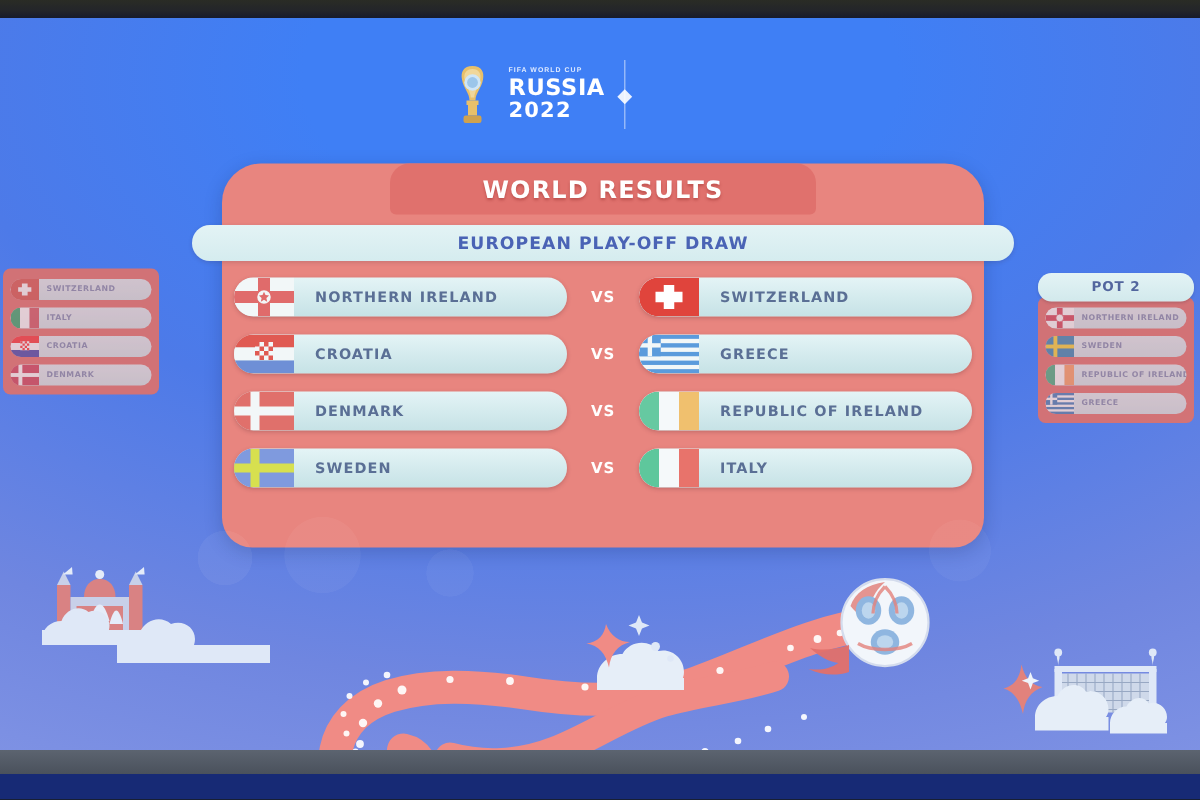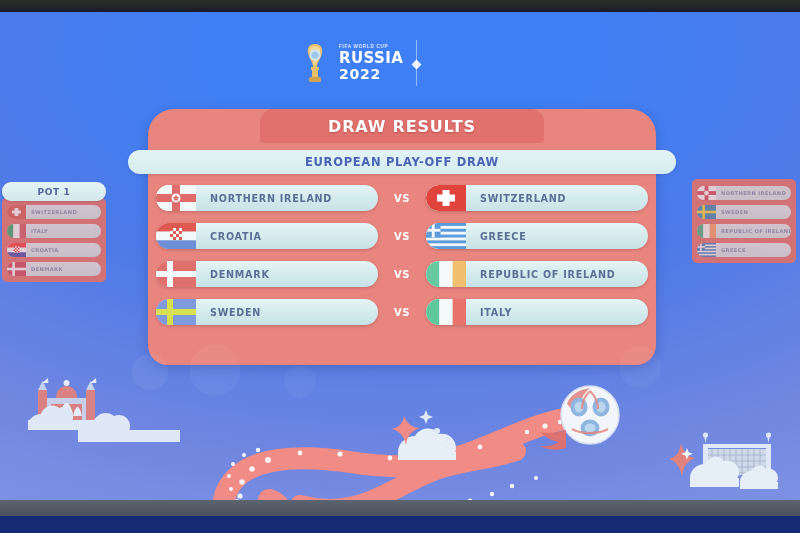--- a/index.html
+++ b/index.html
@@ -296,21 +296,20 @@
       </svg>
       <div class="wc-text">
         <div class="wc-kicker">FIFA WORLD CUP</div>
         <div class="wc-russia">RUSSIA</div>
         <div class="wc-2018">2022</div>
       </div>
       <div class="hdr-div"></div>
     </div>
 
     <div class="pot left">
-      <div class="pot-head">POT 1</div>
       <div class="pot-body">
 
         <div class="pot-row">
           <span class="pot-flag">
             <svg viewBox="0 0 19 14">
                 <rect width="19" height="14" fill="#d52b1e"></rect>
                 <rect x="7.6" y="3" width="3.8" height="8" fill="#fff"></rect>
                 <rect x="5.1" y="5.5" width="8.8" height="3" fill="#fff"></rect>
               </svg>
           </span>
@@ -358,20 +357,21 @@
                 <rect x="0" y="5.7" width="19" height="2.6" fill="#fff"></rect>
               </svg>
           </span>
           <span class="pot-name">DENMARK</span>
         </div>
 
       </div>
     </div>
 
     <div class="pot right">
+      <div class="pot-head">POT 2</div>
       <div class="pot-body">
 
         <div class="pot-row">
           <span class="pot-flag">
             <svg viewBox="0 0 19 14">
                 <rect width="19" height="14" fill="#fff"></rect>
                 <rect x="7.6" y="0" width="3.8" height="14" fill="#cf142b"></rect>
                 <rect x="0" y="5.1" width="19" height="3.8" fill="#cf142b"></rect>
                 <circle cx="9.5" cy="7" r="2.6" fill="#fff" stroke="#cf142b" stroke-width=".5"></circle>
               </svg>
@@ -417,21 +417,21 @@
                 <rect x="0" y="3.1" width="7.8" height="1.6" fill="#fff"></rect>
               </svg>
           </span>
           <span class="pot-name">GREECE</span>
         </div>
 
       </div>
     </div>
 
     <div class="panel">
-      <div class="panel-title">DRAW RESULTS</div>
+      <div class="panel-title">WORLD RESULTS</div>
       <div class="panel-sub">EUROPEAN PLAY-OFF DRAW</div>
 
       <div class="matches">
 
         <div class="match-row">
           <div class="team left">
             <span class="flag">
               <svg viewBox="0 0 40 26">
                   <rect width="40" height="26" fill="#f2f7f8"></rect>
                   <rect x="16" y="0" width="8" height="26" fill="#e06b6b"></rect>

